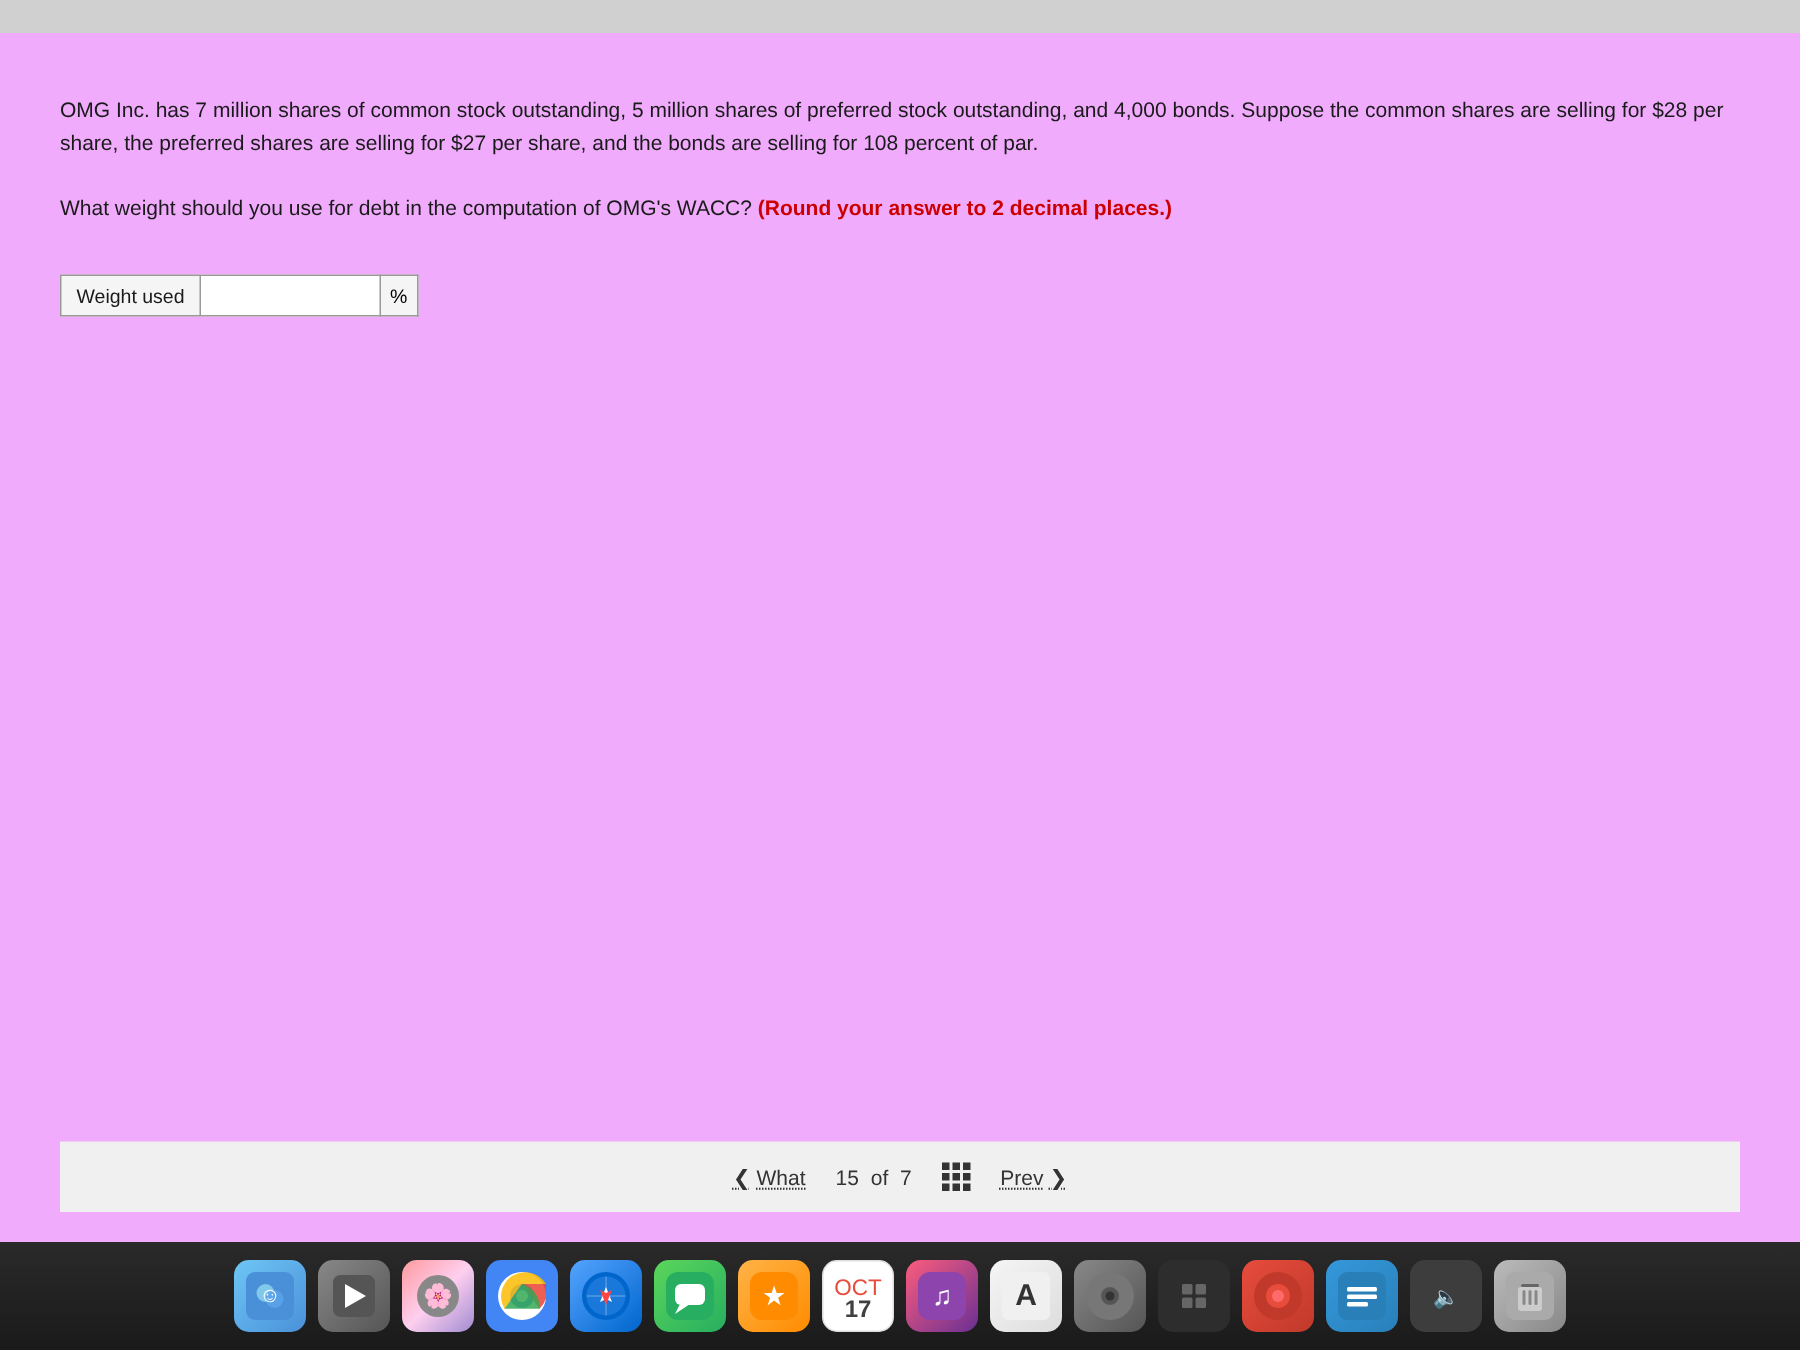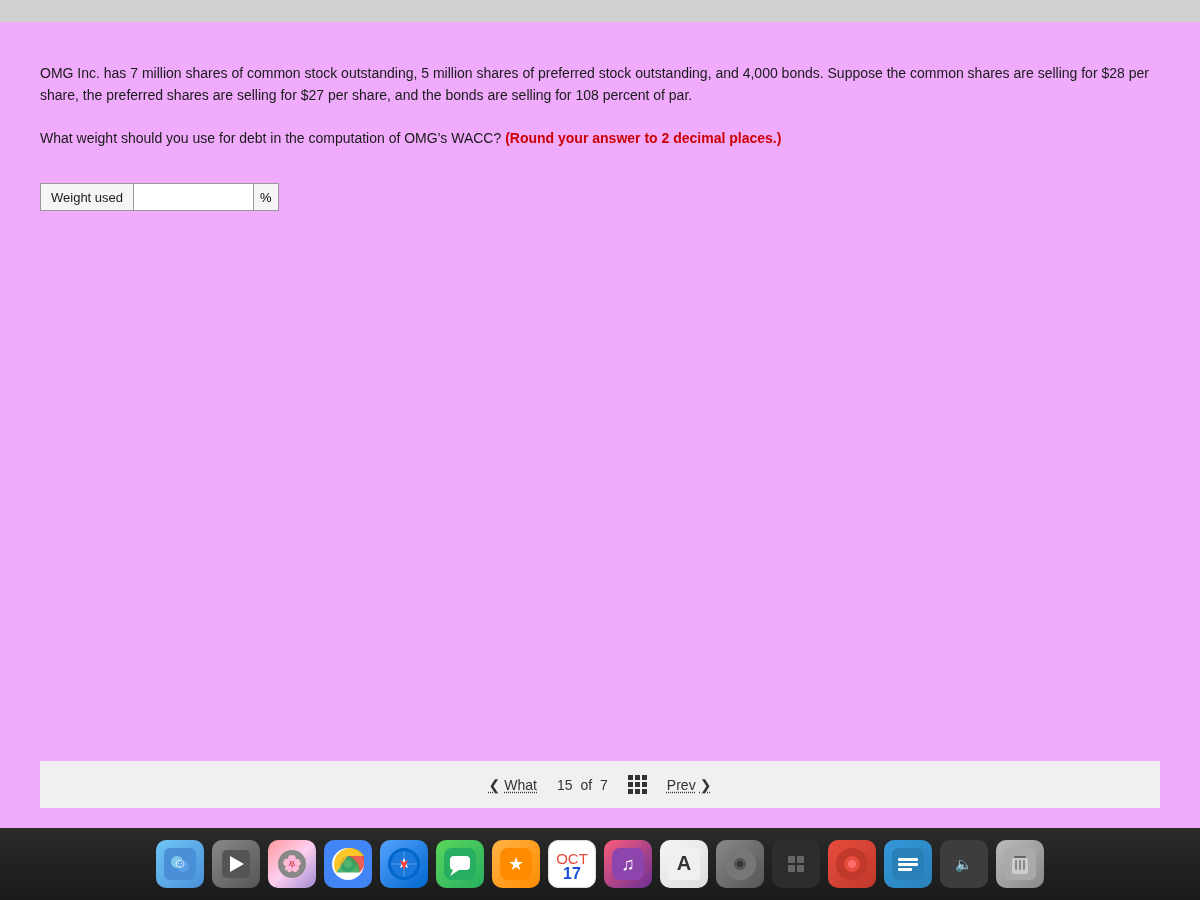--- a/index.html
+++ b/index.html
@@ -164,21 +164,21 @@
     .dock-item.dark1 { background: #2d2d2d; }
     .dock-item.dark2 { background: linear-gradient(135deg, #e74c3c, #c0392b); }
     .dock-item.dark3 { background: linear-gradient(135deg, #3498db, #2980b9); }
     .dock-item.trash { background: linear-gradient(135deg, #bbb, #888); }
 
     .calendar-date {
       position: absolute;
       bottom: 4px;
       font-size: 16px;
       font-weight: bold;
-      color: #1d4ed8;
+      color: #404040;
     }
 
     .calendar-month {
       position: absolute;
       top: 9px;
       font-size: 15px;
       color: #e74c3c;
       text-transform: uppercase;
       font-weight: normal;
     }

